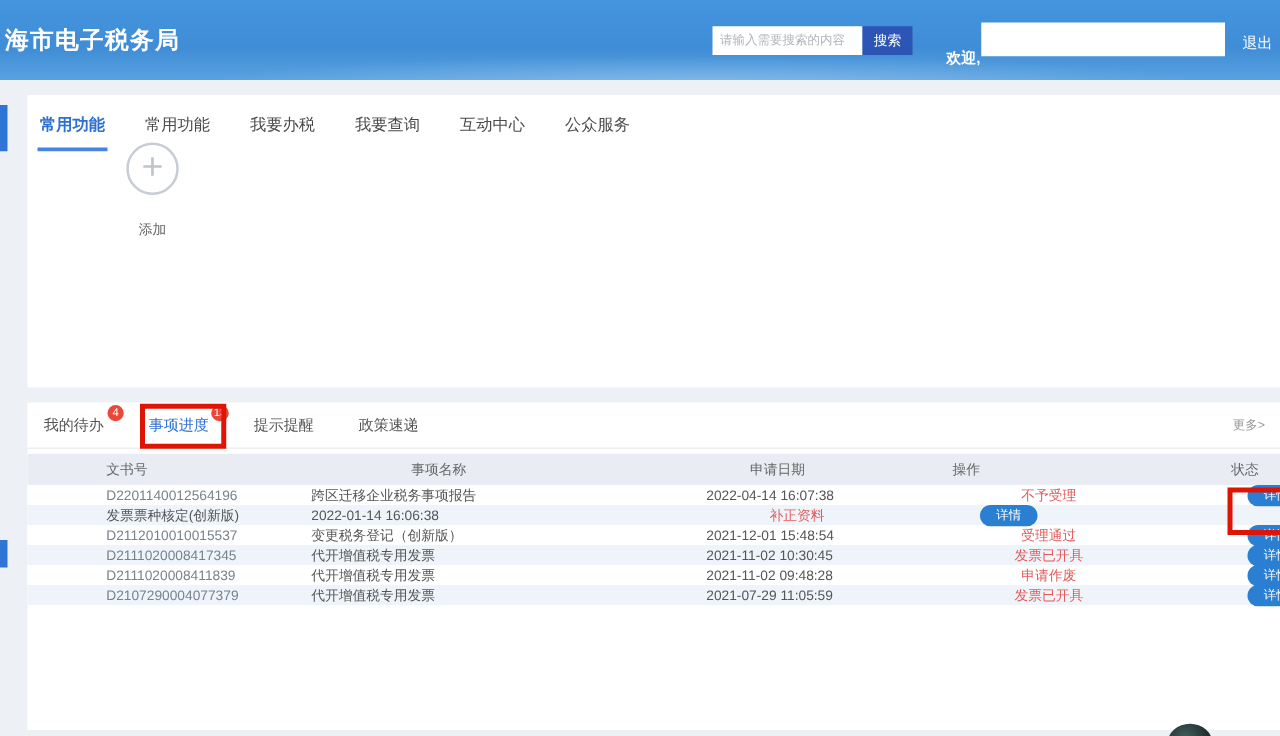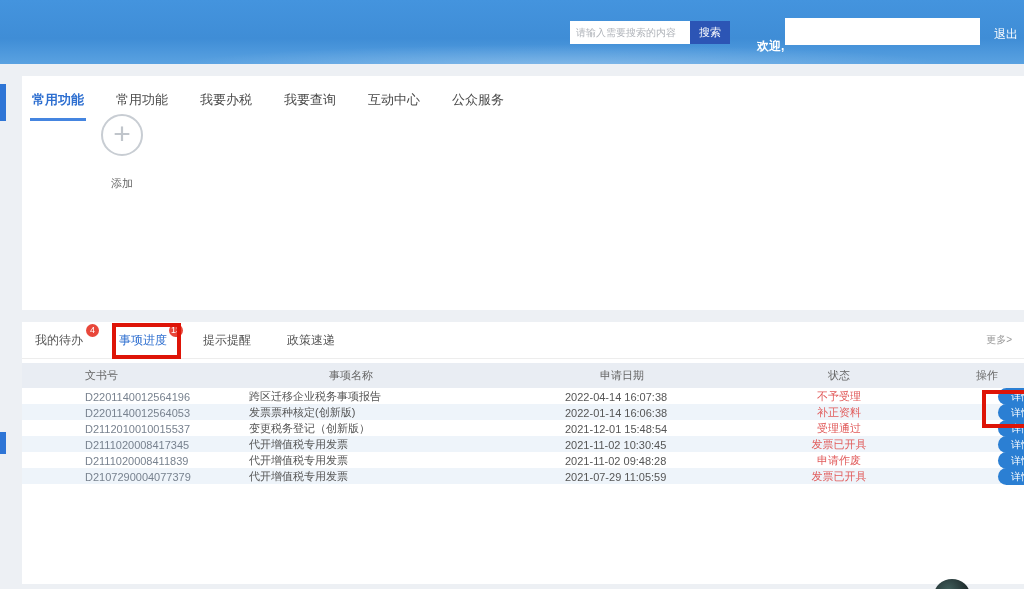--- a/index.html
+++ b/index.html
@@ -99,20 +99,21 @@
   
   .bottom-object{
     position:absolute;left:934px;top:579px;width:36px;height:32px;border-radius:50%;
     background:radial-gradient(circle at 40% 35%,#41605d 0%,#1b2628 70%);
   }
 </style>
 </head>
 <body>
 
 <div class="header">
+  <div class="site-title">海市电子税务局</div>
   <div class="search-wrap">
     <input class="search-input" type="text" placeholder="请输入需要搜索的内容" style="">
     <button class="search-btn">搜索</button>
   </div>
   <div class="welcome-label">欢迎,</div>
   <div class="username-box"></div>
   <div class="logout-link">退出</div>
 </div>
 
 <div class="side-handle h1"></div>
@@ -150,37 +151,36 @@
     <div class="panel-tab">
       <span>政策速递</span>
     </div>
     <div class="more-link">更多&gt;</div>
   </div>
 
   <div class="thead">
     <div class="cell th-doc">文书号</div>
     <div class="cell th-name">事项名称</div>
     <div class="cell th-date">申请日期</div>
+    <div class="cell th-action">操作</div>
     <div class="cell th-status">状态</div>
-    <div class="cell th-action">操作</div>
   </div>
 
   <div id="table-body">
       <div class="trow">
         <div class="cell c-doc">D2201140012564196</div>
         <div class="cell c-name">跨区迁移企业税务事项报告</div>
         <div class="cell c-date">2022-04-14 16:07:38</div>
         <div class="cell c-status">不予受理</div>
         <div class="cell c-action">
           <button class="detail-btn">详情</button>
           <div class="row-annotation"></div>
         </div>
       </div>
       <div class="trow alt">
-        <div class="cell c-doc">D2201140012564053</div>
         <div class="cell c-name">发票票种核定(创新版)</div>
         <div class="cell c-date">2022-01-14 16:06:38</div>
         <div class="cell c-status">补正资料</div>
         <div class="cell c-action">
           <button class="detail-btn">详情</button>
         </div>
       </div>
       <div class="trow">
         <div class="cell c-doc">D2112010010015537</div>
         <div class="cell c-name">变更税务登记（创新版）</div>

